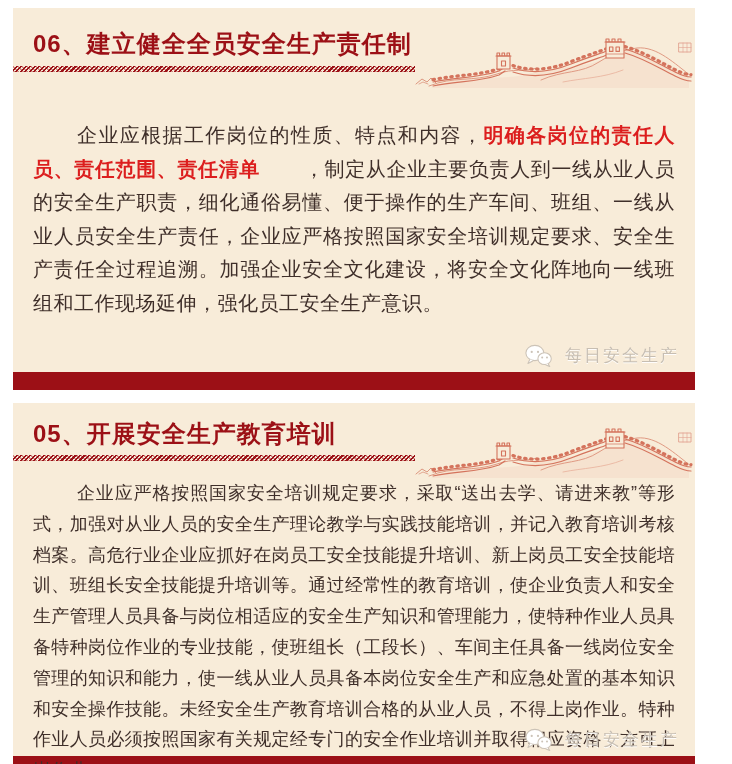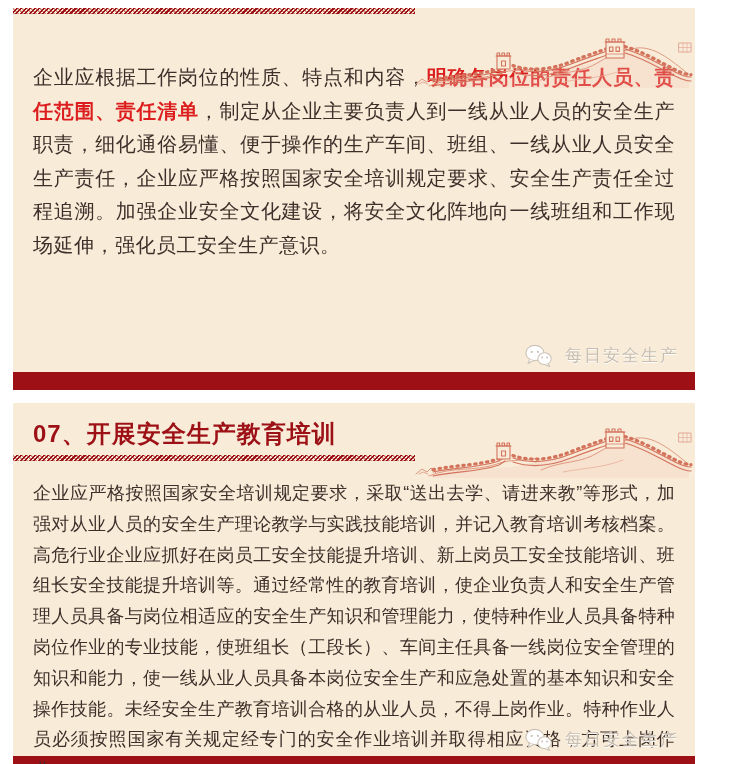--- a/index.html
+++ b/index.html
@@ -33,21 +33,21 @@
       repeating-linear-gradient(45deg,rgba(156,16,22,.45) 0 1.5px,rgba(0,0,0,0) 1.5px 3.2px);
   }
   .greatwall{position:absolute;right:2px;top:30px;width:280px;height:56px;}
   .panel-2 .greatwall{top:25px;}
   .body-par{
     margin:47px 0 0 0;font-size:20px;line-height:33.5px;color:var(--ink);
     text-align:justify;letter-spacing:.5px;
   }
   .panel-2 .body-par{margin-top:17px;font-size:18px;line-height:30.8px;letter-spacing:.2px;}
   .run-highlight{color:var(--hl-red);font-weight:bold;}
-  .run-normal{color:inherit;}
+  .run-normal{color:inherit;margin-left:44px;}
   .watermark{
     position:absolute;right:16px;bottom:5px;display:flex;align-items:flex-end;gap:13px;
     color:var(--wm);font-size:17px;letter-spacing:2px;
     text-shadow:0 1px 0 rgba(255,255,255,.9);
   }
   .wm-icon{width:28px;height:23px;flex:0 0 auto;}
   .hidden-defs{position:absolute;width:0;height:0;overflow:hidden;}
 </style>
 </head>
 <body>
@@ -100,37 +100,38 @@
       <path d="M22.6,18.7 L24.2,21.6 L20.2,19.8" fill="#ffffff" stroke="#ccc3b7" stroke-width="1" stroke-linejoin="round"></path>
       <circle cx="17" cy="13" r=".95" fill="#ccc3b7"></circle>
       <circle cx="21.6" cy="13" r=".95" fill="#ccc3b7"></circle>
     </g>
   </defs>
 </svg>
 
 <div class="page">
 
   <section class="panel panel-1">
+    <h2 class="sec-title">06、建立健全全员安全生产责任制</h2>
     <div class="rule"></div>
     <svg class="greatwall" viewBox="0 0 280 56">
         <use href="#gw"></use>
       </svg>
     <p class="body-par"><span class="run-normal">企业应根据工作岗位的性质、特点和内容，</span><span class="run-highlight">明确各岗位的责任人员、责任范围、责任清单</span><span class="run-normal">，制定从企业主要负责人到一线从业人员的安全生产职责，细化通俗易懂、便于操作的生产车间、班组、一线从业人员安全生产责任，企业应严格按照国家安全培训规定要求、安全生产责任全过程追溯。加强企业安全文化建设，将安全文化阵地向一线班组和工作现场延伸，强化员工安全生产意识。</span></p>
     <div class="watermark">
       <svg class="wm-icon" viewBox="0 0 26 22">
           <use href="#wx"></use>
         </svg>
       <span>每日安全生产</span>
     </div>
   </section>
 
   <div class="divider-bar"></div>
 
   <section class="panel panel-2">
-    <h2 class="sec-title">07、开展安全生产教育培训</h2>
+    <h2 class="sec-title">05、开展安全生产教育培训</h2>
     <div class="rule"></div>
     <svg class="greatwall" viewBox="0 0 280 56">
         <use href="#gw"></use>
       </svg>
     <p class="body-par"><span class="run-normal">企业应严格按照国家安全培训规定要求，采取“送出去学、请进来教”等形式，加强对从业人员的安全生产理论教学与实践技能培训，并记入教育培训考核档案。高危行业企业应抓好在岗员工安全技能提升培训、新上岗员工安全技能培训、班组长安全技能提升培训等。通过经常性的教育培训，使企业负责人和安全生产管理人员具备与岗位相适应的安全生产知识和管理能力，使特种作业人员具备特种岗位作业的专业技能，使班组长（工段长）、车间主任具备一线岗位安全管理的知识和能力，使一线从业人员具备本岗位安全生产和应急处置的基本知识和安全操作技能。未经安全生产教育培训合格的从业人员，不得上岗作业。特种作业人员必须按照国家有关规定经专门的安全作业培训并取得相应资格，方可上岗作业。</span></p>
     <div class="watermark">
       <svg class="wm-icon" viewBox="0 0 26 22">
           <use href="#wx"></use>
         </svg>
       <span>每日安全生产</span>

